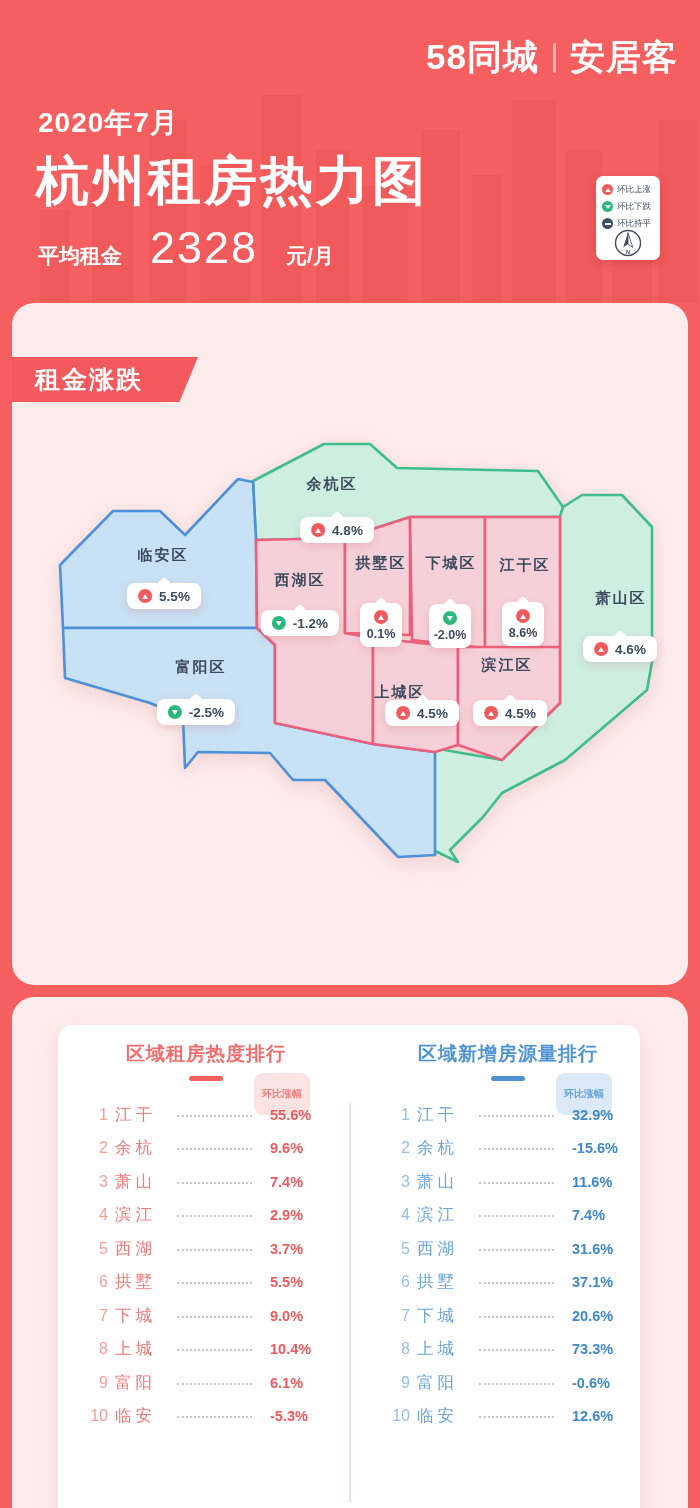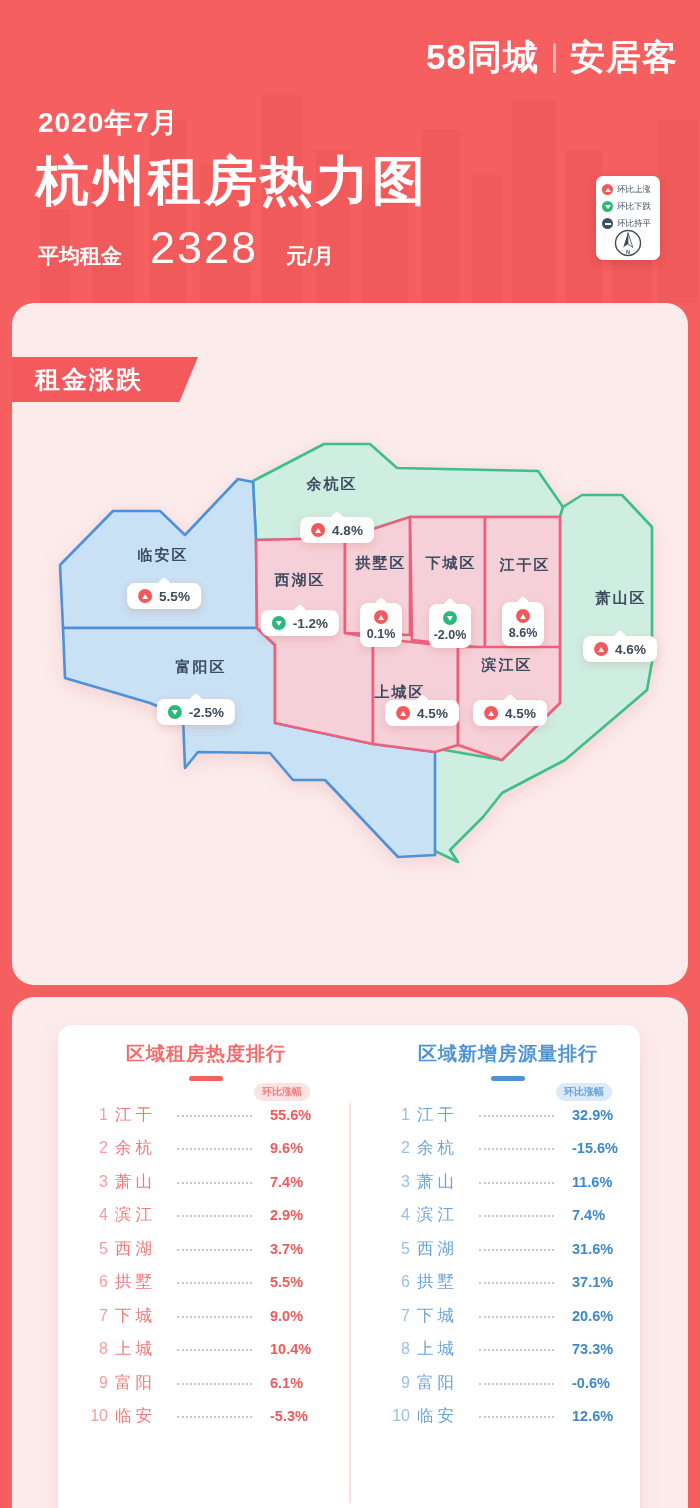--- a/index.html
+++ b/index.html
@@ -83,21 +83,21 @@
   #card-divider{position:absolute;left:291px;top:78px;bottom:26px;width:2px;background:#f8dfdf;border-radius:1px;}
   .rank-col{position:absolute;top:16px;width:240px;}
   .rank-col.col-left{left:28px;}
   .rank-col.col-right{left:330px;}
   .rank-title{text-align:center;font-size:19px;font-weight:800;letter-spacing:1px;}
   .col-left .rank-title{color:var(--heat);}
   .col-right .rank-title{color:var(--supply);}
   .rank-bar{width:34px;height:5px;border-radius:3px;margin:9px auto 0;}
   .col-left .rank-bar{background:#f4605f;}
   .col-right .rank-bar{background:var(--supply);}
-  .rank-pill{position:absolute;top:42px;right:16px;font-size:10px;font-weight:700;padding:2px 8px;border-radius:9px;}
+  .rank-pill{position:absolute;top:32px;right:16px;font-size:10px;font-weight:700;padding:14px 8px;border-radius:9px;}
   .col-left .rank-pill{color:#f48181;background:#fce3e3;}
   .col-right .rank-pill{color:#6ba4d8;background:#dceaf8;}
   .rows{position:absolute;top:64px;left:0;right:0;}
   .rank-row{display:flex;align-items:center;height:19px;margin-bottom:14.5px;}
   .r-num{width:22px;text-align:right;font-size:16px;flex:none;}
   .r-name{width:60px;margin-left:7px;font-size:16.5px;letter-spacing:4px;white-space:nowrap;flex:none;}
   .r-dots{flex:1;height:1px;border-bottom:2px dotted #c8c8c8;margin:0 9px 0 2px;align-self:center;position:relative;top:1px;}
   .r-val{width:56px;margin-left:9px;font-size:14.5px;font-weight:800;flex:none;white-space:nowrap;}
   .col-left .r-num{color:#f59e9e;}
   .col-left .r-name{color:#f47878;}

